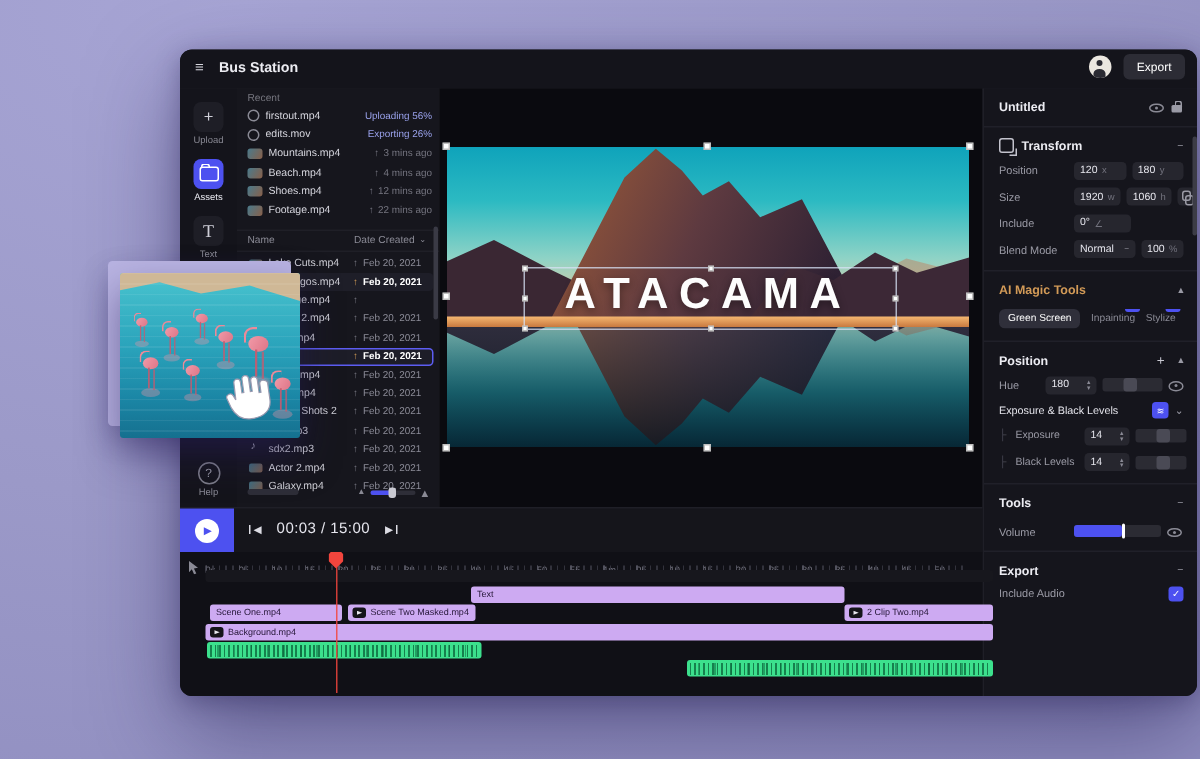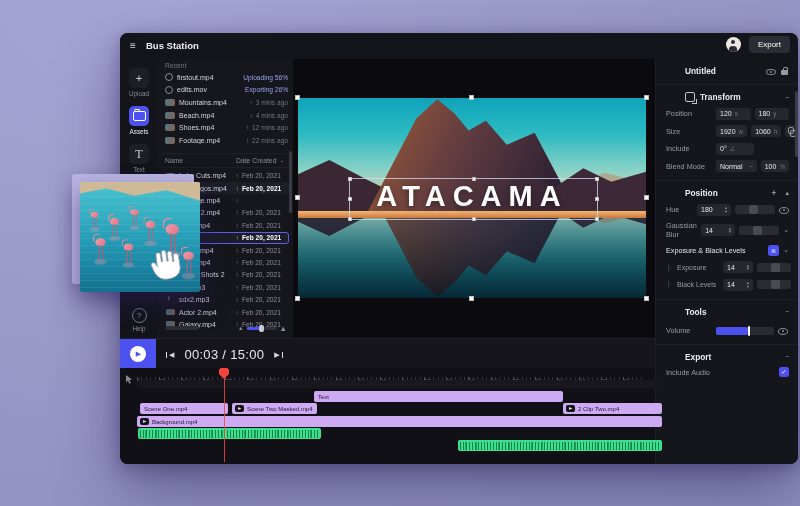--- a/index.html
+++ b/index.html
@@ -108,21 +108,21 @@
   .frame-title{position:absolute;left:0;top:82px;width:100%;text-align:center;color:#fdfdfd;font-size:29px;font-weight:700;
     letter-spacing:7px;text-shadow:0 2px 6px rgba(0,0,0,.4);}
   .h{position:absolute;width:5px;height:5px;background:#fff;border:1px solid rgba(0,0,0,.25);box-sizing:border-box;}
   .selbox{position:absolute;left:51px;top:80px;width:247px;height:40px;border:1px solid rgba(215,225,245,.75);}
   .selbox .h{width:4px;height:4px;}
 
   
   .inspector{position:absolute;left:535px;top:26px;width:143px;height:405px;background:#15151c;border-left:1px solid #1f1f27;overflow:hidden;}
   .iscroll{position:absolute;right:1px;top:32px;width:3px;height:66px;border-radius:2px;background:#3c3c46;}
   .sec{padding:7px 10px 8px 10px;border-bottom:1px solid #202029;}
-  .sechead{display:flex;align-items:center;gap:5px;margin-left:19px;}
+  .sechead{display:flex;align-items:center;gap:5px;}
   .sectitle{font-size:8.3px;font-weight:700;color:#ececf2;flex:1;}
   .sectitle.amber{color:#d29a57;}
   .collapse{color:#9a9aa5;font-size:7px;}
   .secplus{color:#c9c9d2;font-size:9px;margin-right:4px;}
   .tficon{width:8px;height:8px;border:1px solid #c3c3cd;border-radius:2px;position:relative;}
   .tficon::after{content:'';position:absolute;right:-2.5px;bottom:-2.5px;width:4px;height:4px;border-right:1px solid #c3c3cd;border-bottom:1px solid #c3c3cd;}
   .prow{display:flex;align-items:center;margin-top:5.5px;gap:4px;}
   .plabel{width:46px;font-size:7.3px;color:#9a9aa5;flex:none;}
   .ibox{height:12px;background:#26262e;border-radius:3px;display:flex;align-items:center;gap:3px;padding:0 4px;
     font-size:7px;color:#e7e7ee;white-space:nowrap;}
@@ -159,21 +159,21 @@
     font-size:7.2px;font-family:inherit;}
 
   
   .playbar{position:absolute;left:0;top:305px;width:535px;height:30px;background:#15151b;border-top:1px solid #1f1f27;}
   .playbtn{position:absolute;left:0;top:0;width:36px;height:30px;background:#4d51f0;display:flex;align-items:center;justify-content:center;}
   .playcirc{width:16px;height:16px;border-radius:50%;background:#fff;color:#4d51f0;font-size:7px;display:flex;align-items:center;justify-content:center;padding-left:1px;box-sizing:border-box;}
   .tcwrap{position:absolute;left:46px;top:8px;display:flex;align-items:center;gap:7px;color:#e6e6ee;}
   .skip{position:relative;font-size:7px;color:#dcdce4;padding:0 3px;}
   .skip.b::before{content:'';position:absolute;left:0;top:1px;bottom:1px;width:1px;background:#dcdce4;}
   .skip.f::after{content:'';position:absolute;right:0;top:1px;bottom:1px;width:1px;background:#dcdce4;}
-  .tctime{font-size:13px;color:#e6e6ee;letter-spacing:.3px;}
+  .tctime{font-size:10px;color:#e6e6ee;letter-spacing:.3px;}
 
   
   .timeline{position:absolute;left:0;top:335px;width:535px;height:96px;background:#101016;}
   .tl-cursor{position:absolute;left:5px;top:2px;}
   .rlabels{position:absolute;left:17px;top:1px;white-space:nowrap;}
   .rlab{display:inline-block;width:22.1px;font-size:6.2px;color:#72727e;}
   .rticks{position:absolute;left:17px;top:9px;width:508px;height:5px;
     background:repeating-linear-gradient(90deg,#52525e 0 1px,transparent 1px 22.1px),
                repeating-linear-gradient(90deg,#32323c 0 1px,transparent 1px 4.42px);}
   .track-empty{position:absolute;left:17px;top:12px;width:525px;height:8px;background:#17171d;border-radius:2px;}
@@ -483,54 +483,52 @@
             <span>Normal</span>
               <span class="dd">−</span>
           </span>
           <span class="ibox" style="width:24px">
             <span>100</span>
               <span class="unit">%</span>
           </span>
         </div>
       </div>
 
+      <div class="sec">
+        <div class="sechead">
+          <span class="sectitle amber">AI Magic Tools</span>
+          <span class="collapse">▴</span>
+        </div>
+        <div class="aibtns">
+
+        <button class="aibtn ai-active">Green Screen</button>
+            <button class="aibtn ai-pro">Inpainting</button>
+            <button class="aibtn ai-pro">Stylize</button>
+          </div>
+      </div>
 
       <div class="sec">
         <div class="sechead">
           <span class="sectitle">Position</span>
           <span class="secplus">+</span>
           <span class="collapse">▴</span>
         </div>
         <div class="prow">
           <span class="plabel" style="flex:1">Hue</span>
           <span class="ibox stepbox">
             <span>180</span>
             <span class="steparrows">
                 <span>▴</span>
                 <span>▾</span>
               </span>
           </span>
           <span class="sl">
               <i></i>
             </span>
           <span class="eye"></span>
-        </div>
-        <div class="prow">
-          <span class="plabel" style="flex:1">Gaussian Blur</span>
-          <span class="ibox stepbox">
-            <span>14</span>
-            <span class="steparrows">
-                <span>▴</span>
-                <span>▾</span>
-              </span>
-          </span>
-          <span class="sl">
-              <i></i>
-            </span>
-          <span class="collapse">⌄</span>
         </div>
         <div class="prow grouprow">
           <span class="plabel">Exposure &amp; Black Levels</span>
           <span class="fxbtn">≋</span>
           <span class="collapse">⌄</span>
         </div>
         <div class="prow">
           <span class="tree">├</span>
           <span class="sublabel">Exposure</span>
           <span class="ibox stepbox" style="width:22px">

